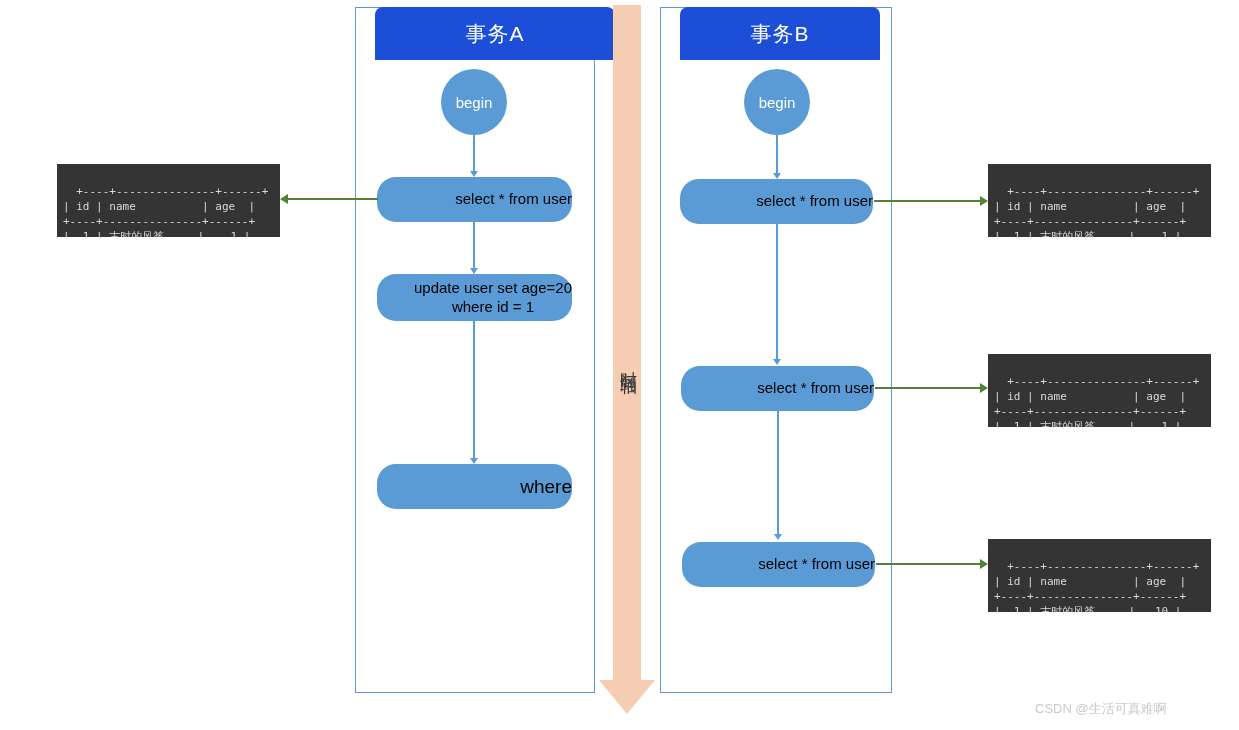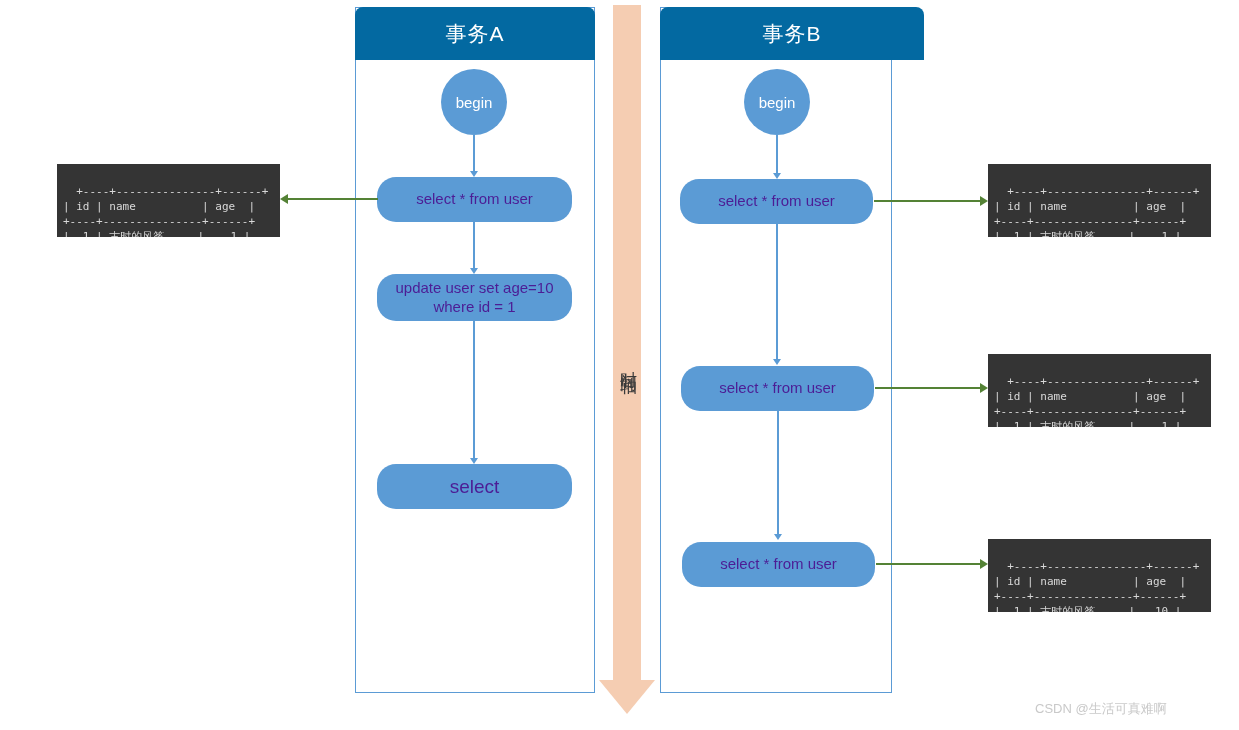--- a/index.html
+++ b/index.html
@@ -9,35 +9,36 @@
     font-family:"Liberation Sans","DejaVu Sans",sans-serif;
   }
   .lane{
     position:absolute;
     border:1px solid #5b9bd5;
     background:#ffffff;
     box-sizing:border-box;
   }
   .lane-header{
     position:absolute;
-    background:#0369a1;
+    background:#1d4ed8;
     border-radius:8px 8px 0 0;
     box-sizing:border-box;
     display:flex;align-items:center;justify-content:center;
     color:#ffffff;
     font-size:21px;
     letter-spacing:1px;
+    margin-left:20px;
   }
   .node{
     position:absolute;
     background:#5b9bd5;
-    color:#4c1d95;
+    color:#000000;
     border-radius:19px;
     box-sizing:border-box;
-    display:flex;align-items:center;justify-content:center;
+    display:flex;align-items:center;justify-content:flex-end;
     text-align:center;
     line-height:1.25;
     font-size:15px;
   }
   .node.big{font-size:19px;}
   .begin{
     position:absolute;
     background:#5b9bd5;
     color:#ffffff;
     border-radius:50%;
@@ -123,33 +124,33 @@
 <div class="conn-head" style="left:470px;top:171px;"></div>
 
 <div class="node" style="left:377px;top:177px;width:195px;height:45px;">
   <span>select * from user</span>
 </div>
 
 <div class="conn" style="left:473px;top:222px;height:48px;"></div>
 <div class="conn-head" style="left:470px;top:268px;"></div>
 
 <div class="node" style="left:377px;top:274px;width:195px;height:47px;white-space:pre-line;">
-  <span>update user set age=10
+  <span>update user set age=20
 where id = 1</span>
 </div>
 
 <div class="conn" style="left:473px;top:321px;height:139px;"></div>
 <div class="conn-head" style="left:470px;top:458px;"></div>
 
 <div class="node big" style="left:377px;top:464px;width:195px;height:45px;">
-  <span>select</span>
+  <span>where</span>
 </div>
 
 <div class="lane" style="left:660px;top:7px;width:232px;height:686px;"></div>
-<div class="lane-header" style="left:660px;top:7px;width:264px;height:53px;">
+<div class="lane-header" style="left:660px;top:7px;width:200px;height:53px;">
   <span>事务B</span>
 </div>
 
 <div class="begin" style="left:744px;top:69px;width:66px;height:66px;">
   <span>begin</span>
 </div>
 
 <div class="conn" style="left:776px;top:135px;height:40px;"></div>
 <div class="conn-head" style="left:773px;top:173px;"></div>
 

